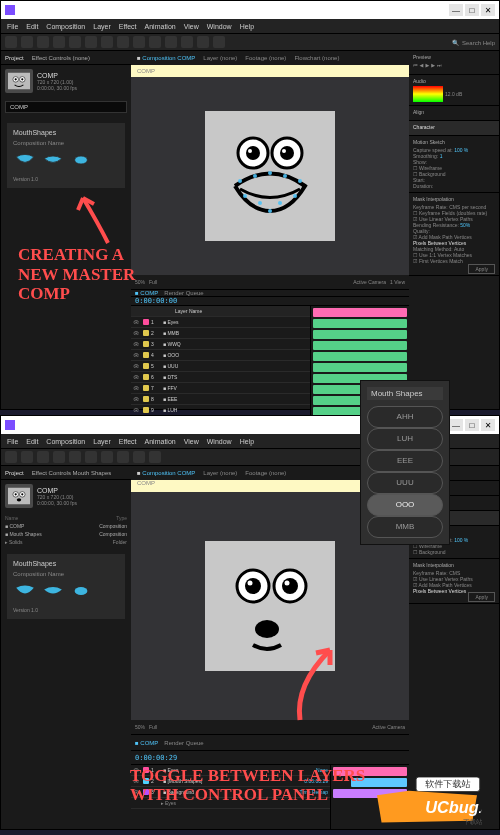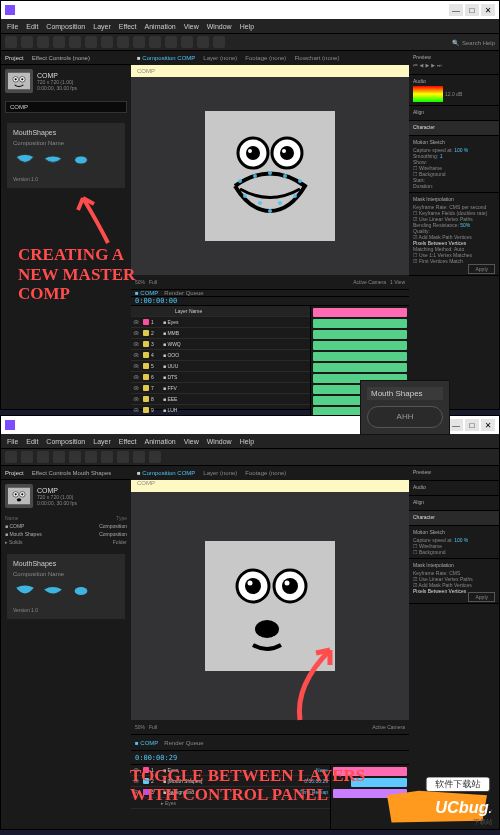--- a/index.html
+++ b/index.html
@@ -72,21 +72,21 @@
 .anno1 { top:245px; left:18px; font-size:17px; line-height:1.15; }
 .arrow1 { position:absolute; top:188px; left:68px; width:50px; height:60px; z-index:19; }
 .anno2 { bottom:30px; left:130px; font-size:17px; line-height:1.15; }
 .arrow2 { position:absolute; bottom:110px; left:280px; width:70px; height:90px; z-index:19; }
 
 .floatpanel { position:absolute; top:380px; right:50px; width:90px; background:#2f2f2f; border:1px solid #111; z-index:15; padding:6px; }
 .floatpanel .fp-title { font-size:8px; color:#ccc; margin-bottom:6px; padding:2px 4px; background:#3a3a3a; }
 .pillbtn { display:block; width:100%; height:22px; background:#2a2a2a; border:1px solid #555; border-radius:11px; color:#999; font-size:8px; text-align:center; line-height:20px; }
 .pillbtn.selected { background:#5a5a5a; color:#eee; }
 
-.watermark { position:absolute; bottom:4px; right:8px; z-index:30; }
+.watermark { position:absolute; bottom:4px; right:18px; z-index:30; }
 .watermark svg { width:110px; height:50px; }
 
 .projlist { padding:2px 4px; font-size:5px; color:#aaa; }
 .projlist-row { display:flex; justify-content:space-between; padding:1px 0; }
 .projlist .folder { color:#888; }
 </style>
 </head>
 <body>
 
 <div class="window top">
@@ -565,20 +565,25 @@
         <div style="text-align:right"><span style="border:1px solid #555;padding:1px 6px">Apply</span></div>
       </div>
     </div>
   </div>
 </div>
 
 <div class="floatpanel">
   <div class="fp-title">Mouth Shapes</div>
   <div id="pillbtns">
       <div class="pillbtn">AHH</div>
+      <div class="pillbtn">LUH</div>
+      <div class="pillbtn">EEE</div>
+      <div class="pillbtn">UUU</div>
+      <div class="pillbtn selected">OOO</div>
+      <div class="pillbtn">MMB</div>
     </div>
 </div>
 
 <svg class="arrow2" viewBox="0 0 70 90">
   <path d="M20 85 Q15 50 50 15" stroke="#ff4d4d" stroke-width="5" fill="none"></path>
   <path d="M50 15 L36 18 M50 15 L50 30" stroke="#ff4d4d" stroke-width="5" fill="none"></path>
 </svg>
 <div class="annotation anno2" id="anno2">TOGGLE BETWEEN LAYERS<br>WITH CONTROL PANEL</div>
 
 <div class="watermark">

